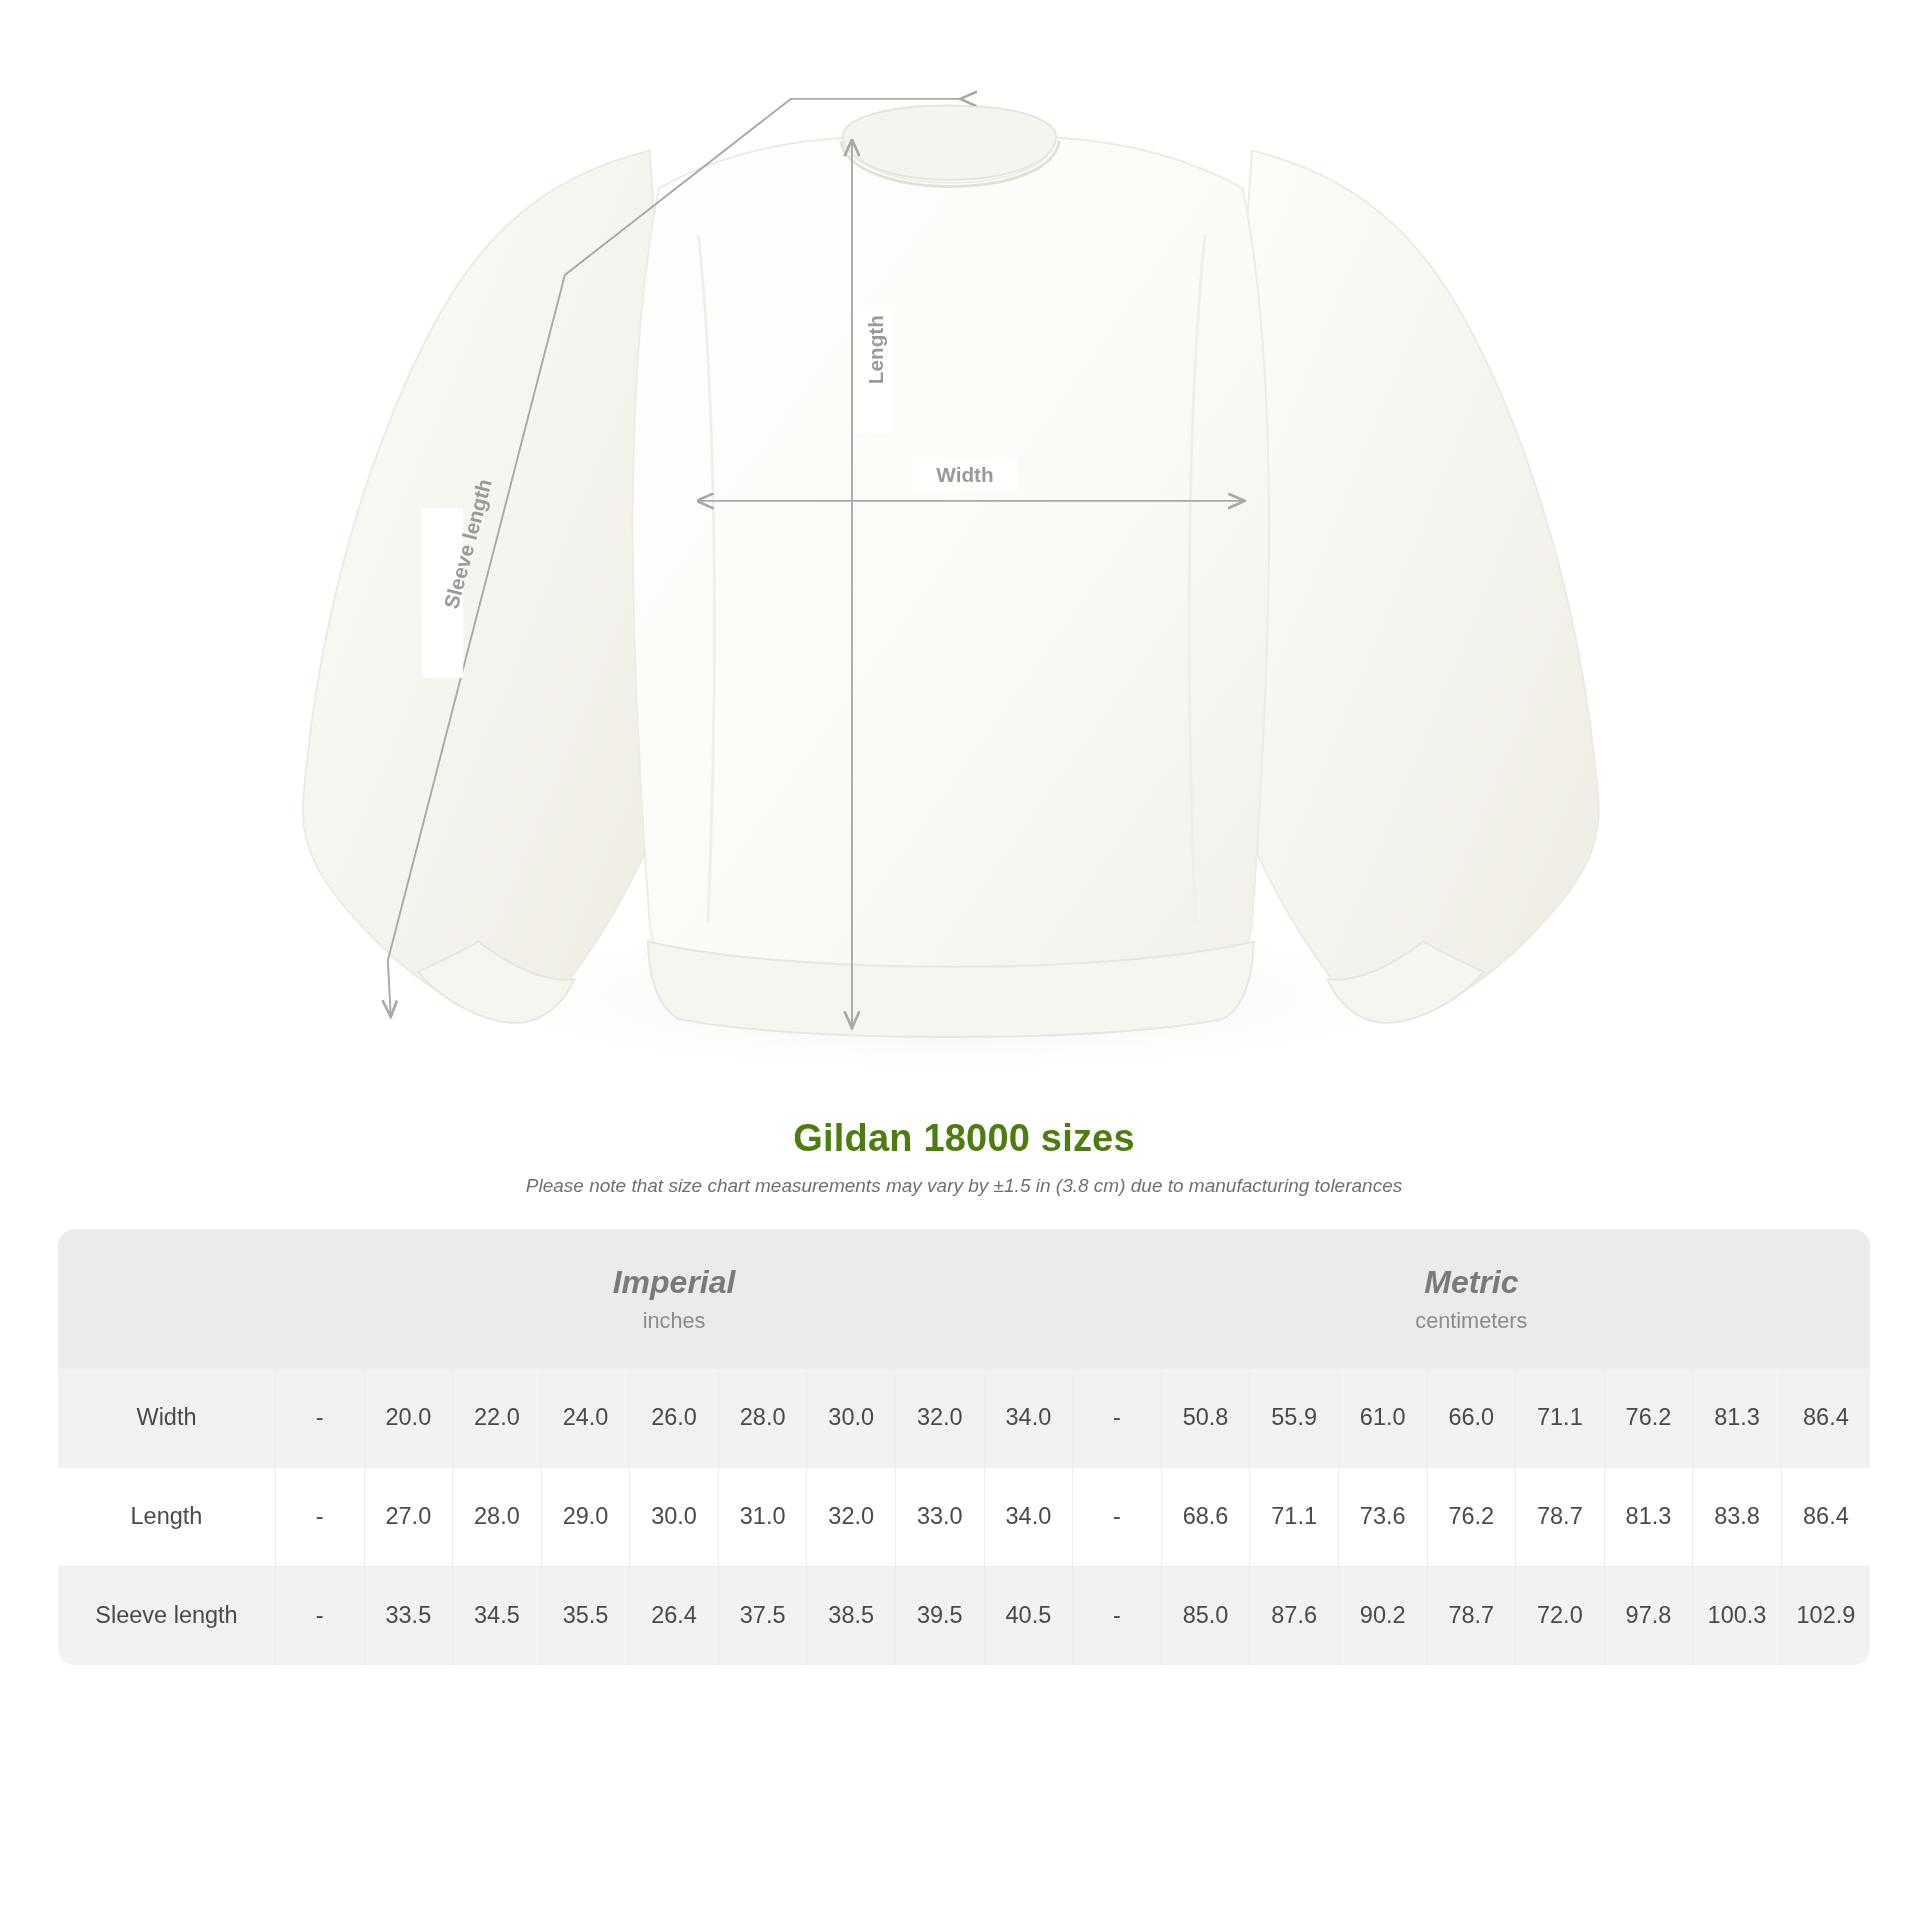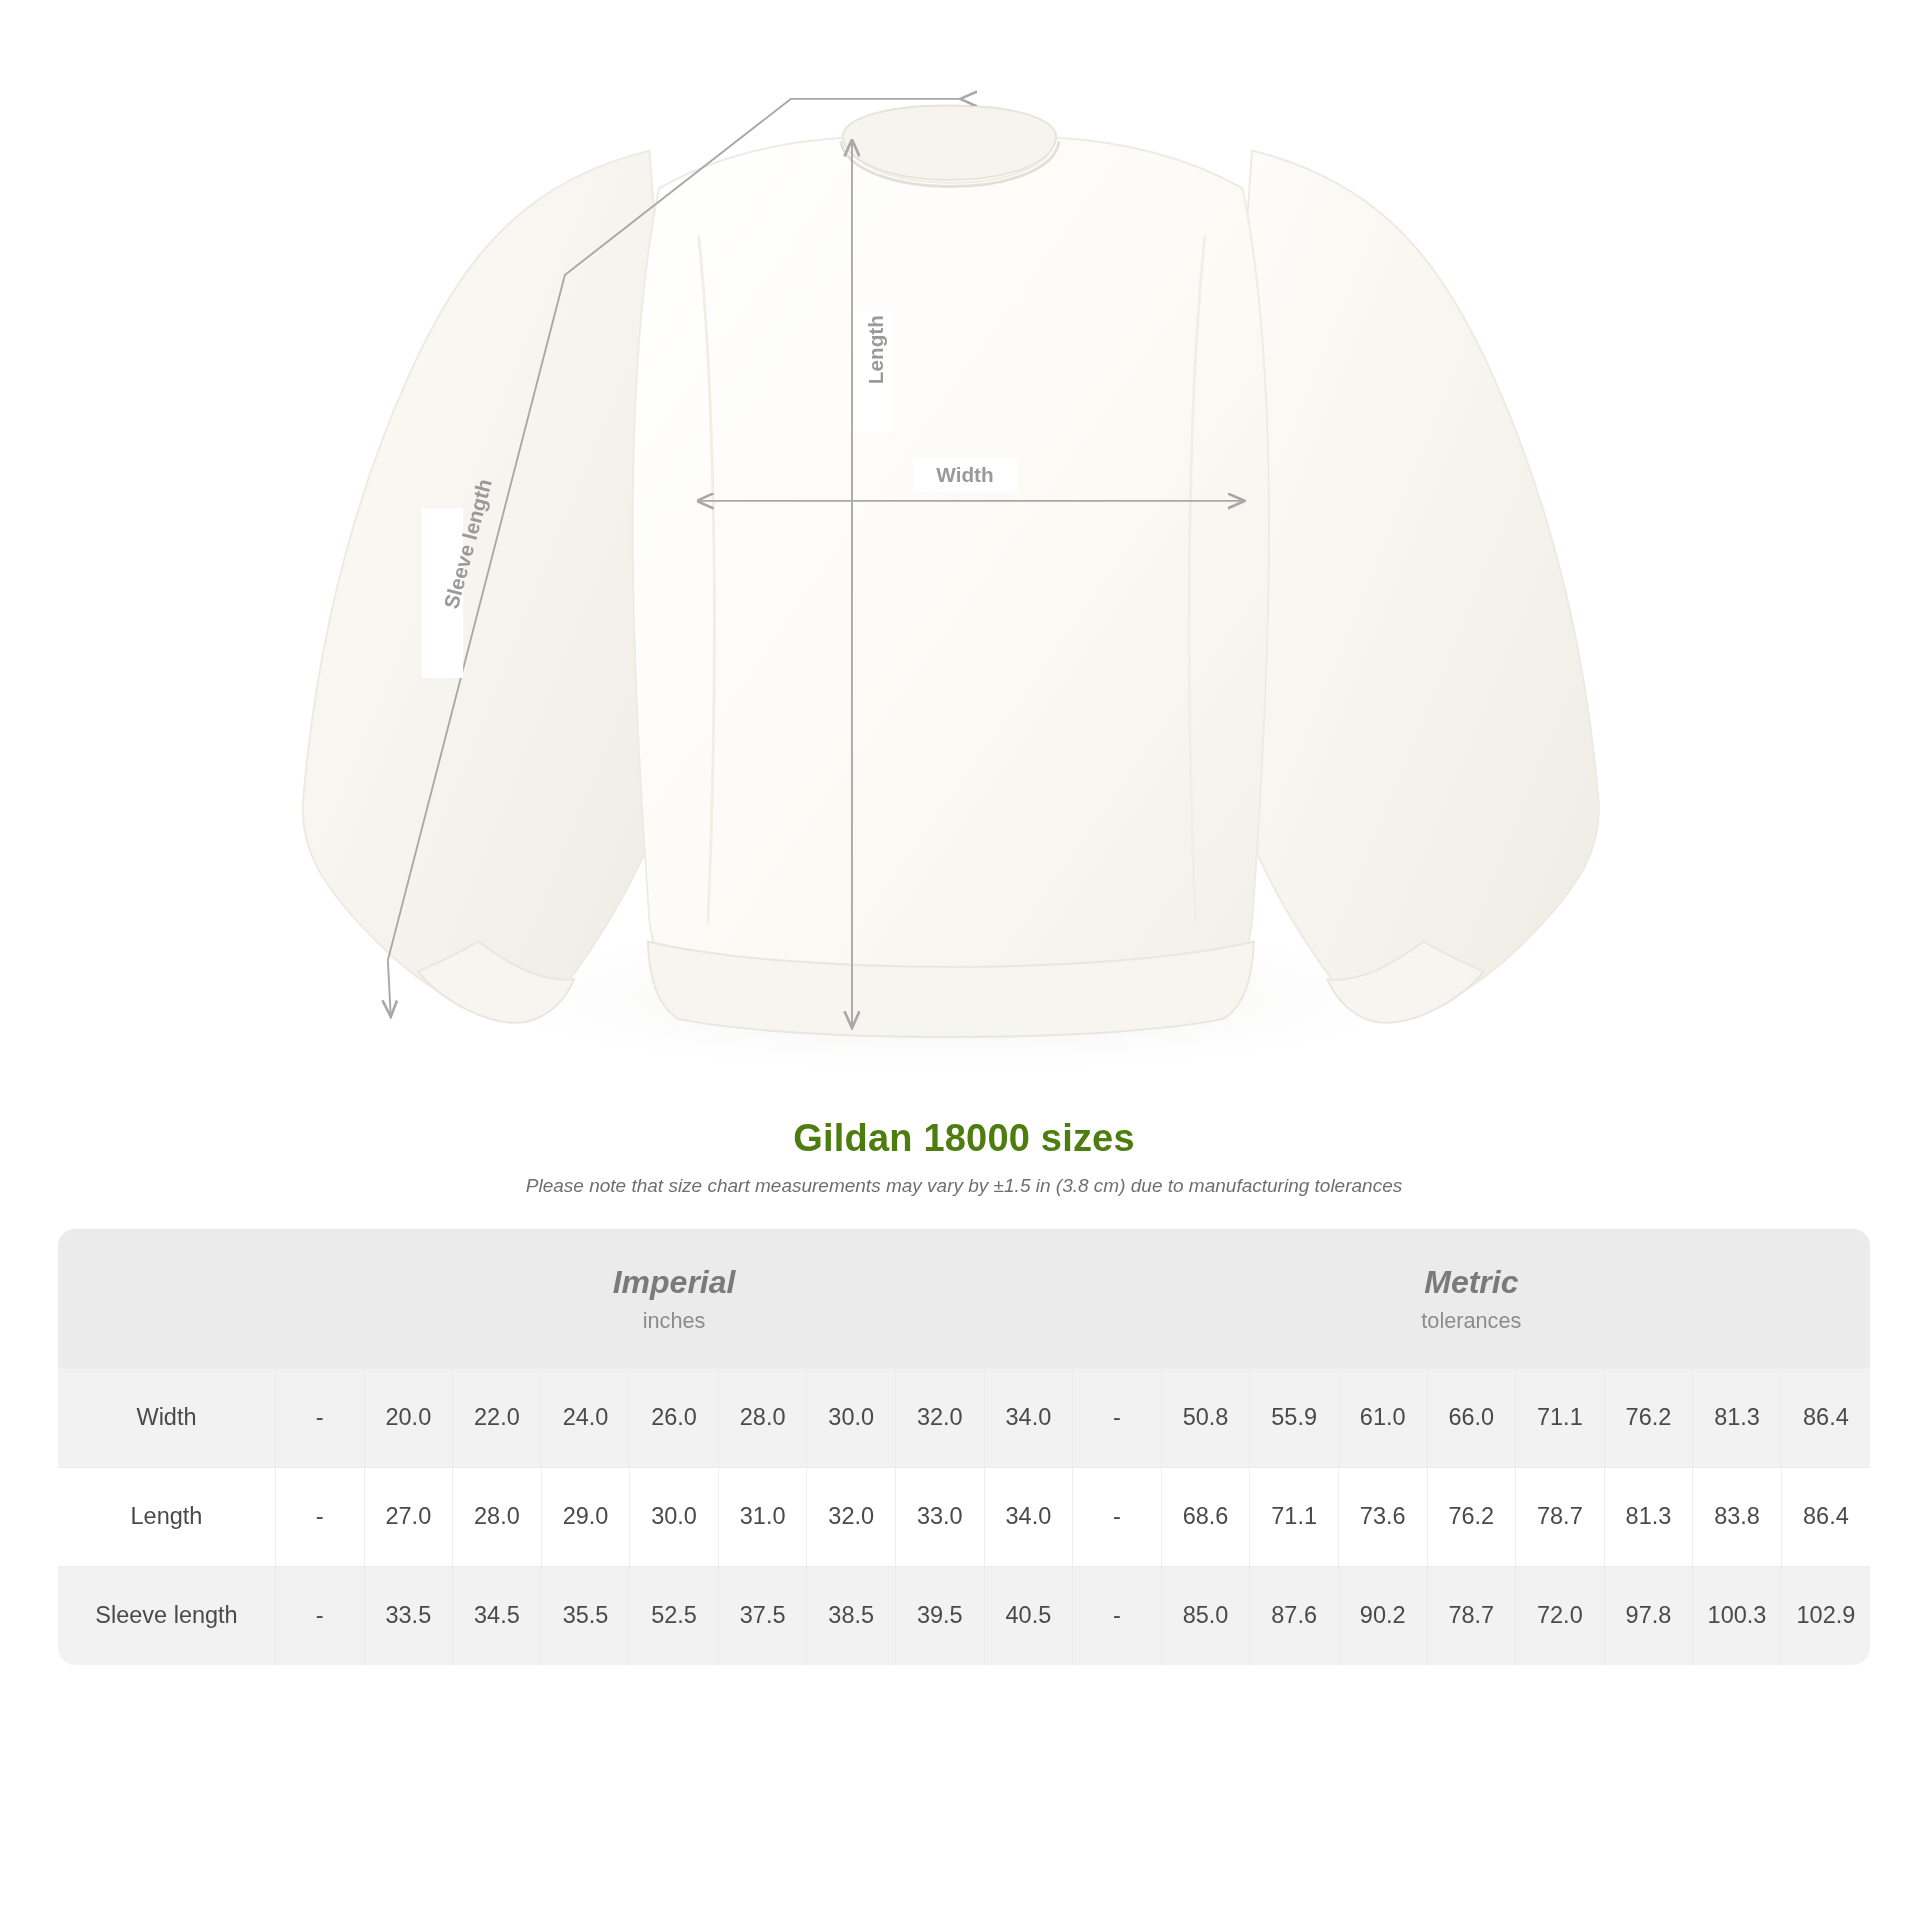--- a/index.html
+++ b/index.html
@@ -248,21 +248,21 @@
       </colgroup>
       <tbody>
         <tr class="unit-row">
           <td class="corner"></td>
           <td colspan="9">
             <div class="unit-name">Imperial</div>
             <div class="unit-sub">inches</div>
           </td>
           <td colspan="9">
             <div class="unit-name">Metric</div>
-            <div class="unit-sub">tolerances</div>
+            <div class="unit-sub">centimeters</div>
           </td>
         </tr>
 
 
         <tr class="data-row shaded">
           <td class="rowlabel">Width</td>
           <td>-</td>
           <td>20.0</td>
           <td>22.0</td>
           <td>24.0</td>
@@ -303,21 +303,21 @@
           <td>83.8</td>
           <td>86.4</td>
         </tr>
 
         <tr class="data-row shaded">
           <td class="rowlabel">Sleeve length</td>
           <td>-</td>
           <td>33.5</td>
           <td>34.5</td>
           <td>35.5</td>
-          <td>52.5</td>
+          <td>26.4</td>
           <td>37.5</td>
           <td>38.5</td>
           <td>39.5</td>
           <td>40.5</td>
           <td>-</td>
           <td>85.0</td>
           <td>87.6</td>
           <td>90.2</td>
           <td>78.7</td>
           <td>72.0</td>

